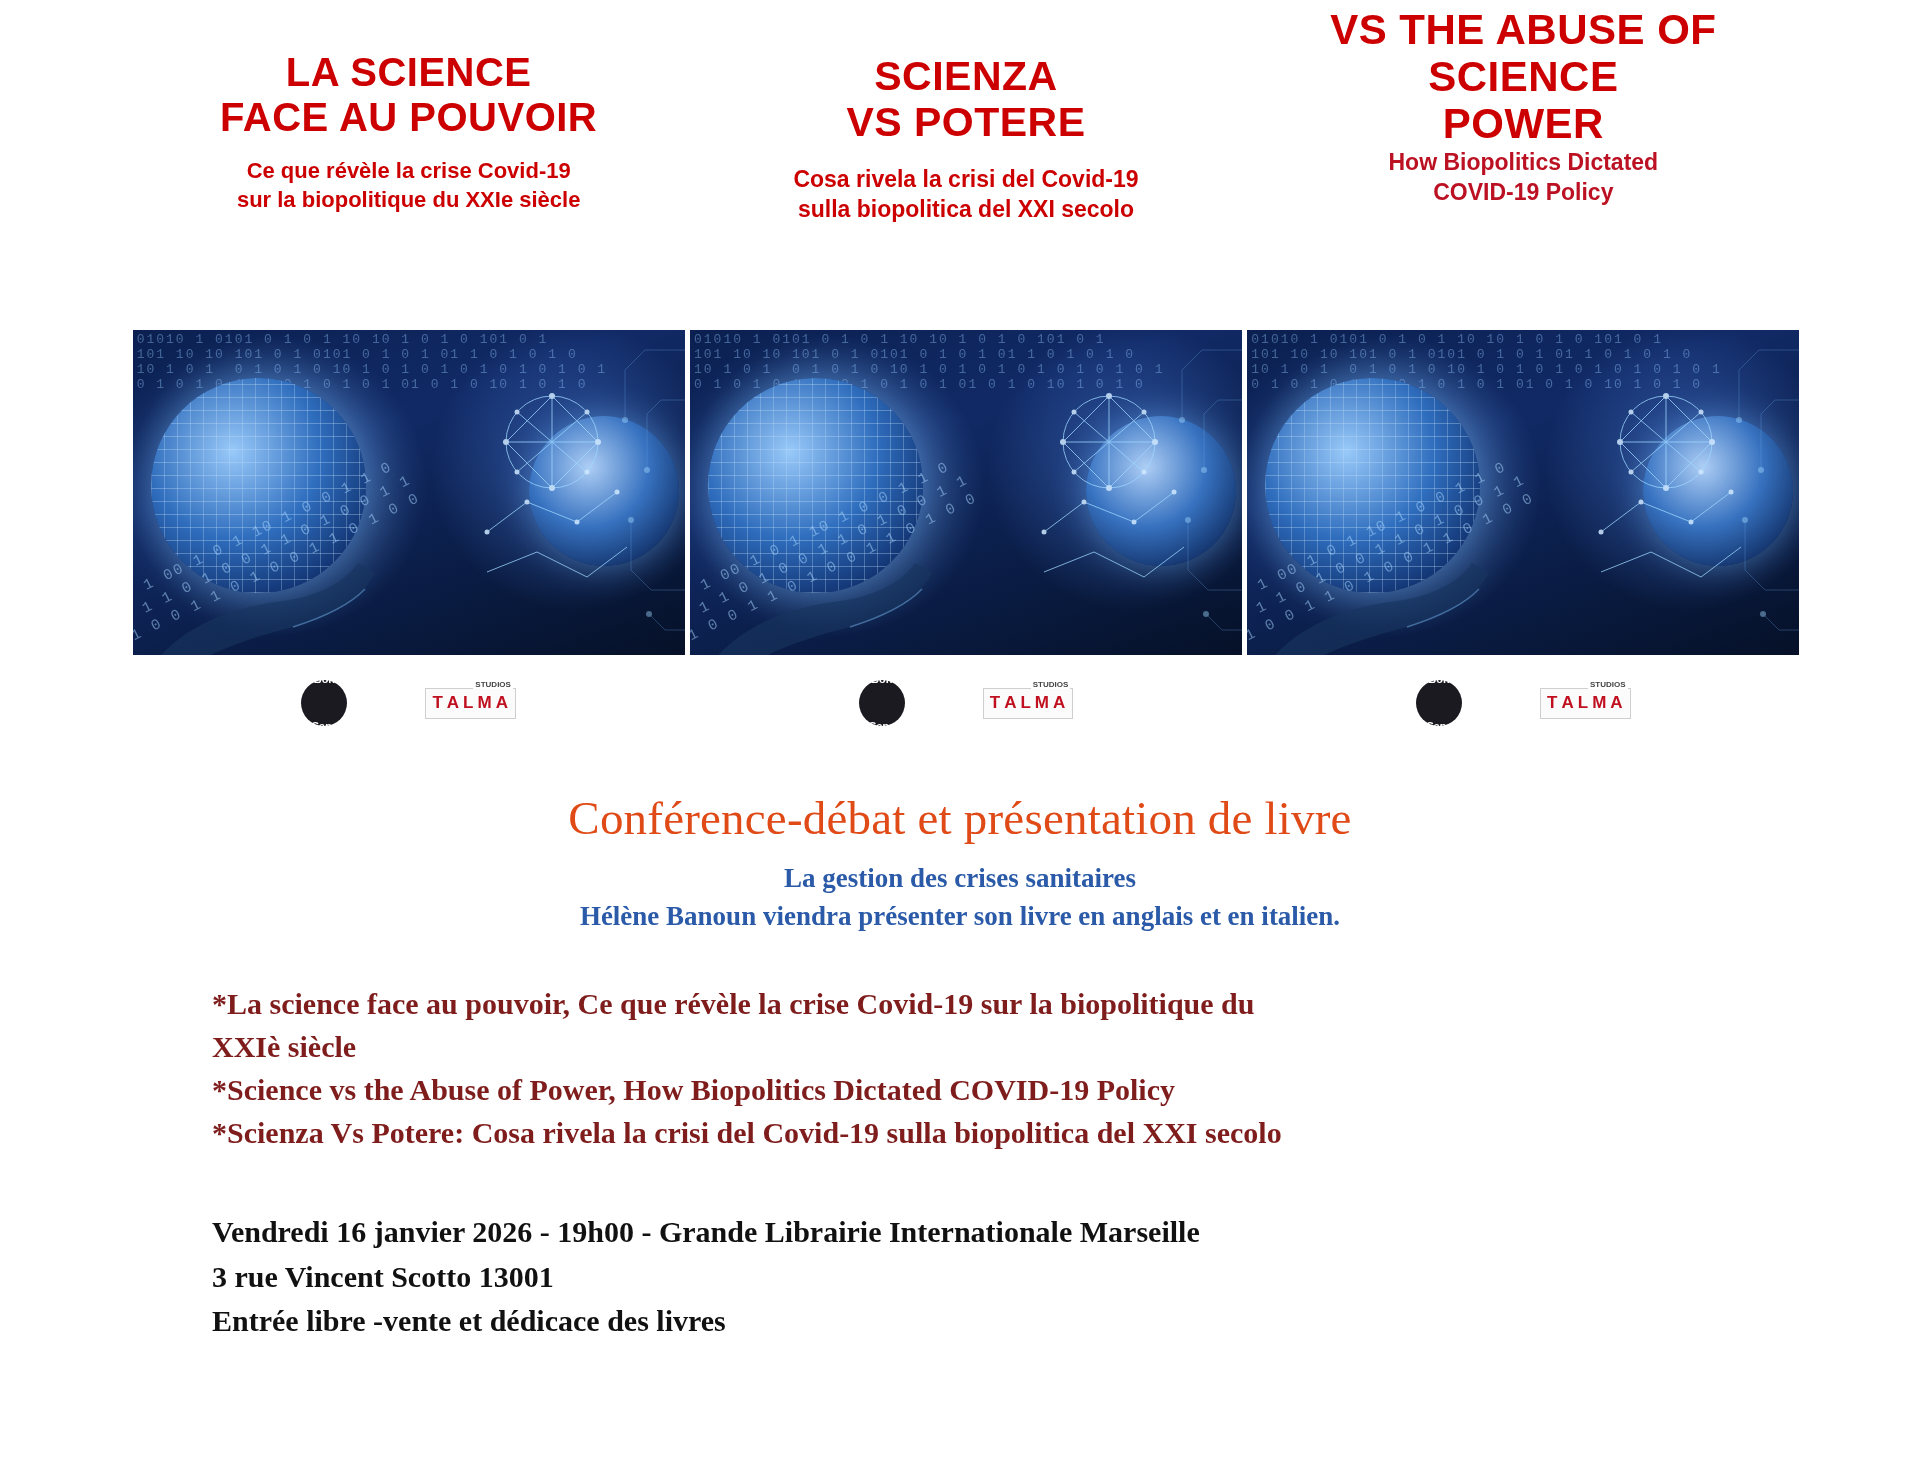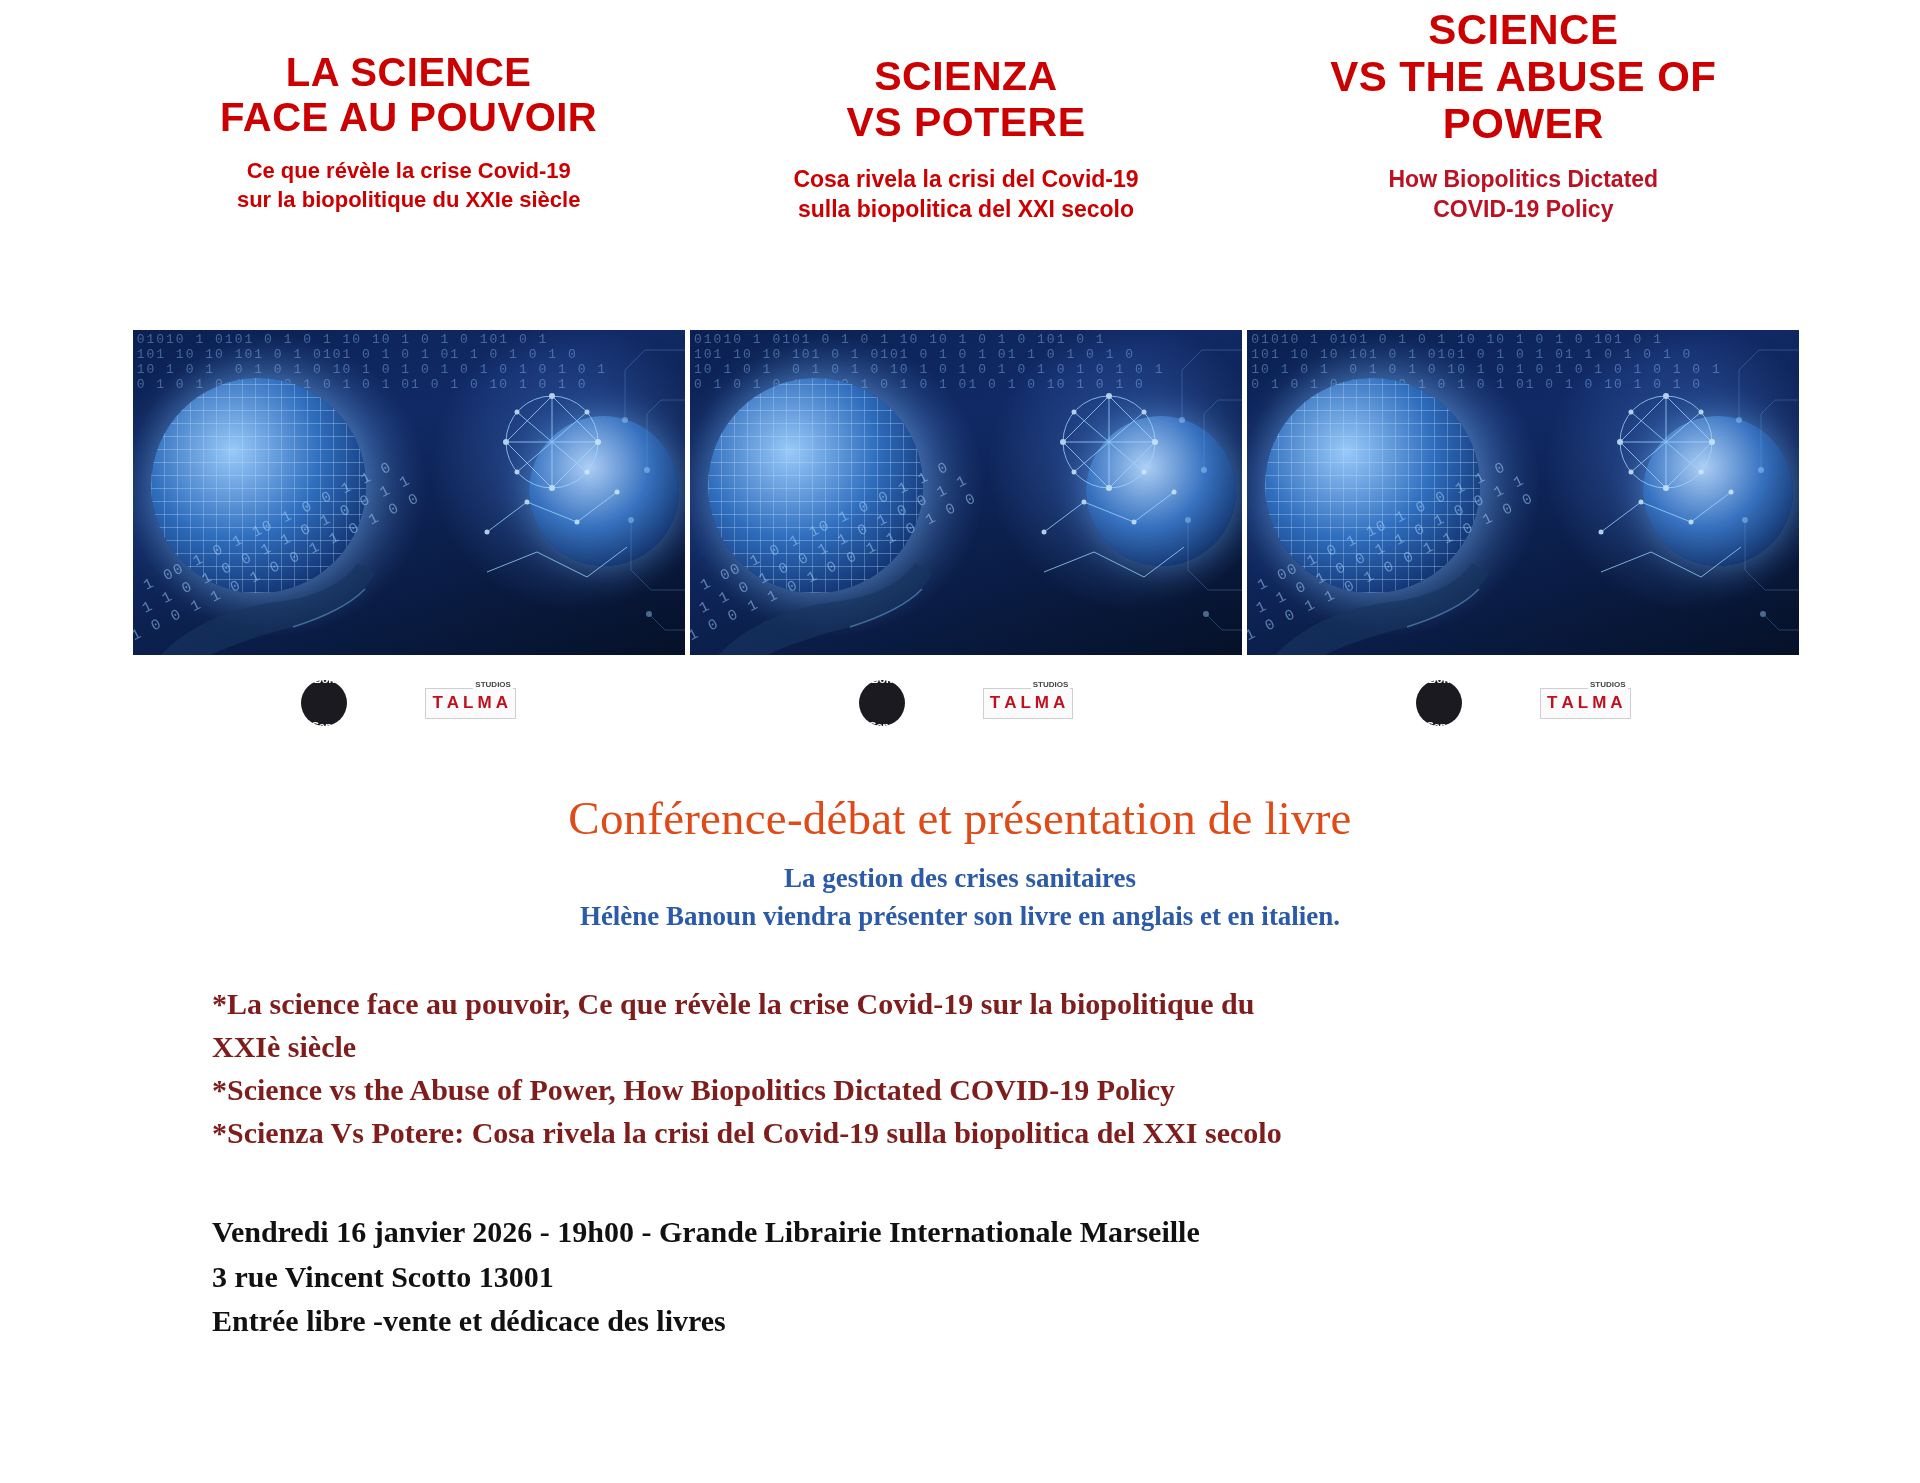--- a/index.html
+++ b/index.html
@@ -62,21 +62,21 @@
   }
 
   
   .c1 .cover-title { font-size: 40px; margin-top: 44px; }
   .c1 .cover-sub { font-size: 22px; }
   
   .c2 .cover-title { font-size: 41px; margin-top: 48px; }
   .c2 .cover-sub { font-size: 23px; margin-top: 18px; }
   
   .c3 .cover-title { font-size: 42px; margin-top: 0px; }
-  .c3 .cover-sub { font-size: 23px; color:#bb1122; margin-top: 17px; }
+  .c3 .cover-sub { font-size: 23px; color:#bb1122; margin-top: 0; }
 
   
   .art {
     position: relative;
     width: 552px;
     height: 325px;
     overflow: hidden;
     background: #0a1a3c;
   }
   .art .bg {
@@ -401,22 +401,22 @@
           <span class="ltr">L</span>
           <span class="ltr">M</span>
           <span class="ltr">A</span>
         </div>
       </div>
     </div>
 
     <div class="cover c3">
       <div class="cover-titles">
         <div class="cover-title">
+          <span class="line">VS THE ABUSE OF</span>
           <span class="line">SCIENCE</span>
-          <span class="line">VS THE ABUSE OF</span>
           <span class="line">POWER</span>
         </div>
         <div class="cover-sub">
           <span class="line">How Biopolitics Dictated</span>
           <span class="line">COVID-19 Policy</span>
         </div>
       </div>
 
       <div class="art">
         <div class="bg"></div>

